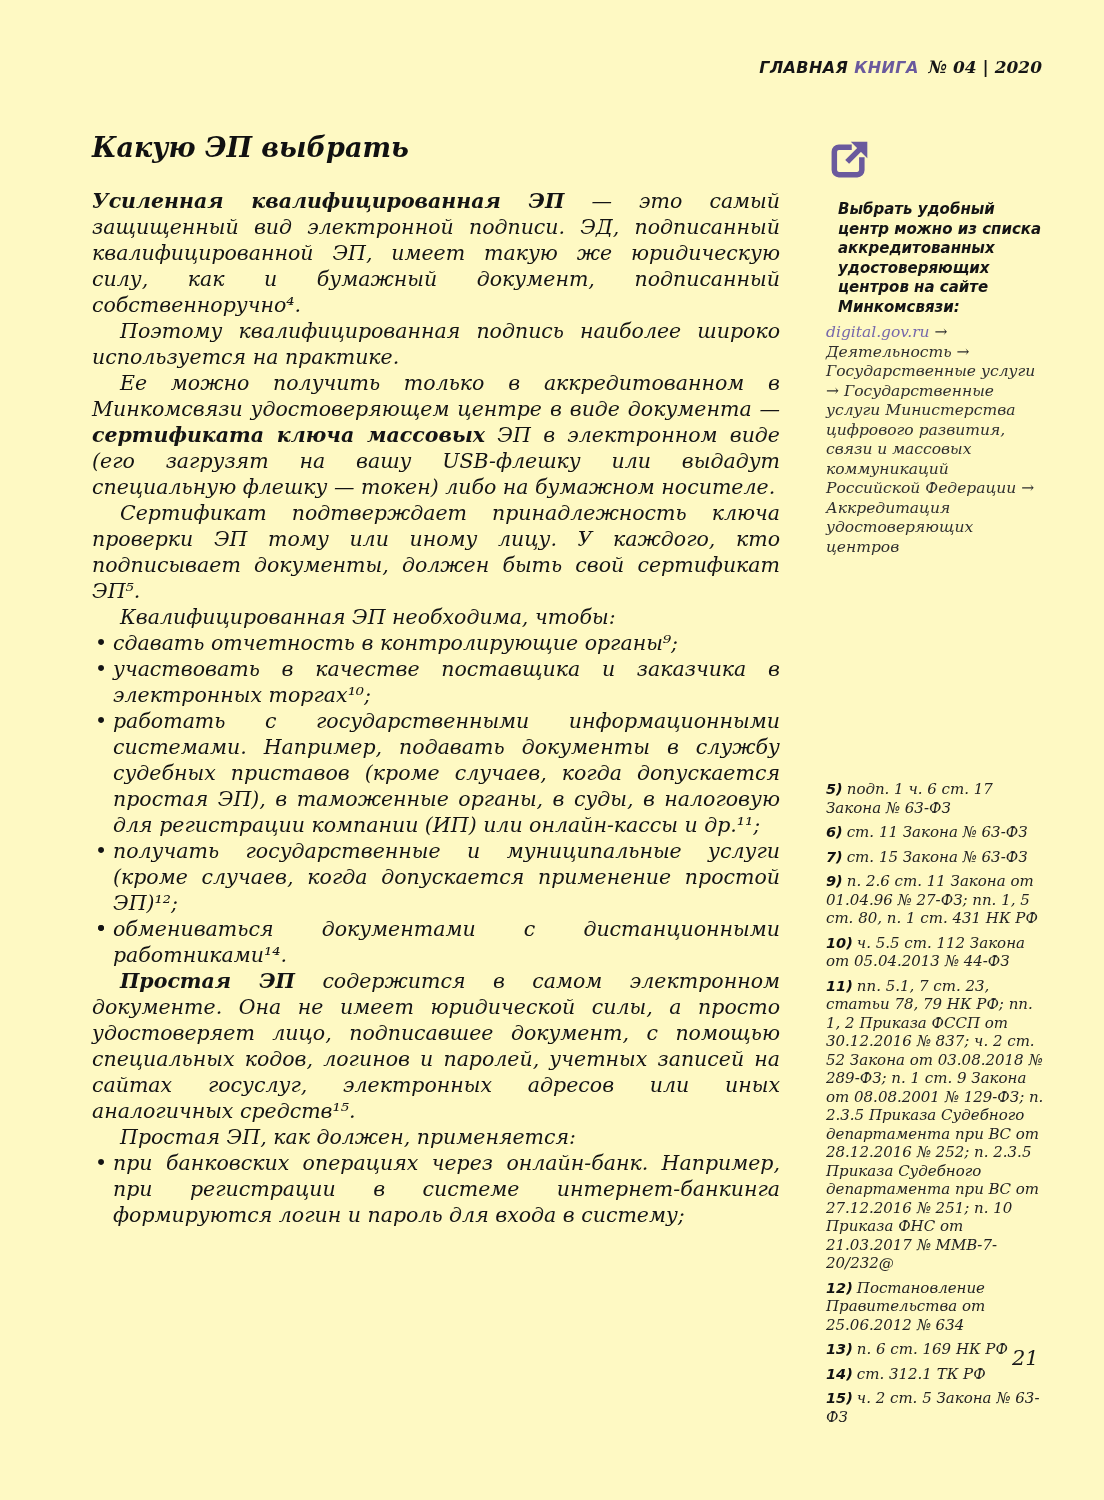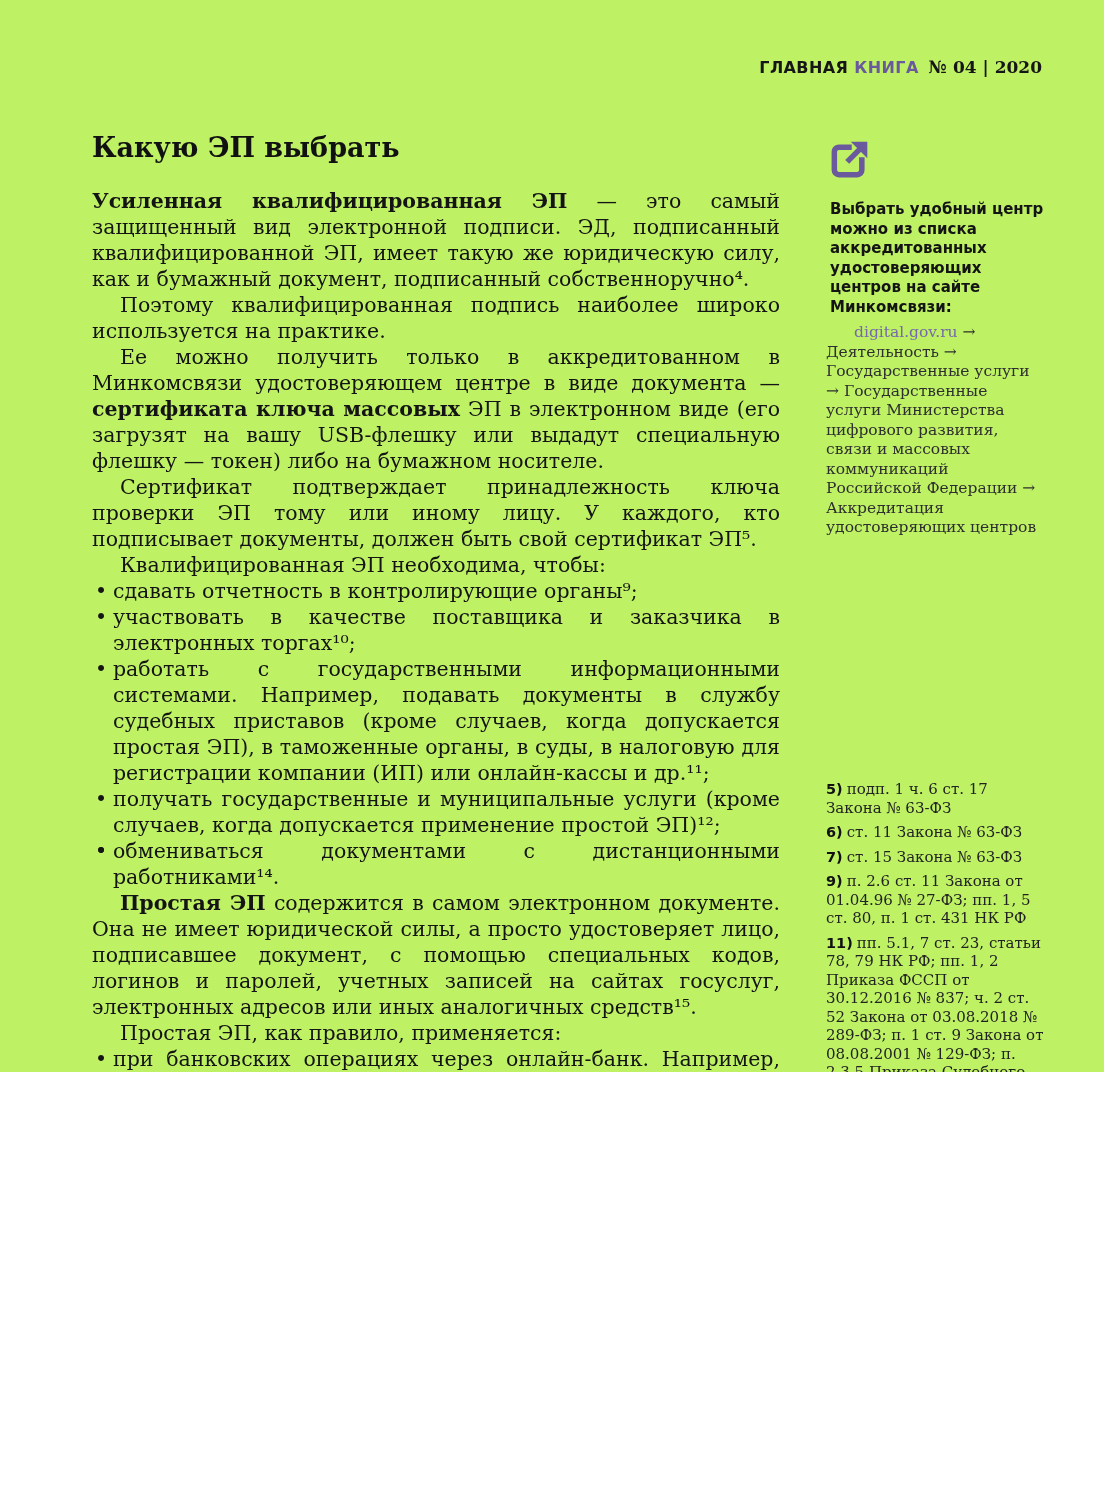--- a/index.html
+++ b/index.html
@@ -1,18 +1,18 @@
 <!DOCTYPE html>
 <html lang="ru"><head>
 <meta charset="utf-8">
 <style>
   html,body{margin:0;padding:0;background:#ffffff;}
   .page{
-    position:relative;width:1104px;height:1072px;background:#bef264;
-    font-family:"DejaVu Serif",serif;color:#1a1a1a;overflow:hidden;
+    position:relative;width:1104px;height:1500px;background:#fef9c3;
+    font-family:"DejaVu Serif",serif;color:#1a1a1a;overflow:hidden;font-style:italic;
   }
   
   .masthead{
     position:absolute;top:57px;right:62px;white-space:nowrap;
     font-size:17px;font-weight:bold;
   }
   .brand{font-family:"DejaVu Sans",sans-serif;font-size:16px;letter-spacing:.4px;}
   .brand-black{color:#161616;}
   .brand-purple{color:#6a5a9d;}
   .issue{font-family:"DejaVu Serif",serif;color:#161616;margin-left:4px;}
@@ -28,25 +28,25 @@
   }
   .body-col p{margin:0;text-indent:28px;}
   .body-col p.first{text-indent:0;}
   .lead{font-weight:bold;}
   .bullet{position:relative;margin:0;padding-left:21px;text-align:justify;}
   .bullet .dot{position:absolute;left:3px;top:0;}
   
   .side-note{position:absolute;left:826px;top:138px;width:220px;}
   .note-icon{display:block;margin:0 0 14px 0;}
   .note-bold{
-    margin:0 0 6px 4px;font-family:"DejaVu Sans",sans-serif;font-weight:bold;
+    margin:0 0 6px 12px;font-family:"DejaVu Sans",sans-serif;font-weight:bold;
     font-size:15px;line-height:19.5px;color:#141414;
   }
   .note-path{margin:0;font-family:"DejaVu Serif",serif;font-size:15.5px;line-height:19.5px;color:#2e2e2e;}
-  .note-link{color:#7668ab;text-decoration:none;margin-left:28px;}
+  .note-link{color:#7668ab;text-decoration:none;}
   
   .footnotes{
     position:absolute;left:826px;top:780px;width:220px;
     font-family:"DejaVu Serif",serif;font-size:15px;line-height:18.5px;color:#222;
   }
   .fn{margin:0 0 6px 0;}
   .fn b{font-family:"DejaVu Sans",sans-serif;font-size:14.5px;color:#111;margin-right:4px;}
   
   .pageno{position:absolute;left:1012px;top:1346px;font-size:21px;color:#1a1a1a;}
 </style>
@@ -71,21 +71,21 @@
     <p><span>Квалифицированная ЭП необходима, чтобы:</span></p>
 
     <div class="bullet"><span class="dot">•</span><span>сдавать отчетность в контролирующие органы⁹;</span></div>
     <div class="bullet"><span class="dot">•</span><span>участвовать в качестве поставщика и заказчика в электронных торгах¹⁰;</span></div>
     <div class="bullet"><span class="dot">•</span><span>работать с государственными информационными системами. Например, подавать документы в службу судебных приставов (кроме случаев, когда допускается простая ЭП), в таможенные органы, в суды, в налоговую для регистрации компании (ИП) или онлайн-кассы и др.¹¹;</span></div>
     <div class="bullet"><span class="dot">•</span><span>получать государственные и муниципальные услуги (кроме случаев, когда допускается применение простой ЭП)¹²;</span></div>
     <div class="bullet"><span class="dot">•</span></div>
     <div class="bullet"><span class="dot">•</span><span>обмениваться документами с дистанционными работниками¹⁴.</span></div>
 
     <p><b class="lead">Простая ЭП</b><span> содержится в самом электронном документе. Она не имеет юридической силы, а просто удостоверяет лицо, подписавшее документ, с помощью специальных кодов, логинов и паролей, учетных записей на сайтах госуслуг, электронных адресов или иных аналогичных средств¹⁵.</span></p>
-    <p><span>Простая ЭП, как правило, применяется:</span></p>
+    <p><span>Простая ЭП, как должен, применяется:</span></p>
 
     <div class="bullet"><span class="dot">•</span><span>при банковских операциях через онлайн-банк. Например, при регистрации в системе интернет-банкинга формируются логин и пароль для входа в систему;</span></div>
   </div>
 
   <aside class="side-note">
     <span class="note-icon">
       <svg width="46" height="44" viewBox="0 0 48 48" aria-hidden="true">
         <path d="M27 10 H13 a5 5 0 0 0 -5 5 v20 a5 5 0 0 0 5 5 h20 a5 5 0 0 0 5 -5 V21" fill="none" stroke="#6a5a9d" stroke-width="6"></path>
         <path d="M22 26 L38 10" fill="none" stroke="#6a5a9d" stroke-width="6"></path>
         <path d="M26 4 h18 v18 z" fill="#6a5a9d"></path>
@@ -93,20 +93,21 @@
     </span>
     <p class="note-bold">Выбрать удобный центр можно из списка аккредитованных удостоверяющих центров на сайте Минкомсвязи:</p>
     <p class="note-path"><a class="note-link" href="#">digital.gov.ru</a><span> → Деятельность → Государственные услуги → Государственные услуги Министерства цифрового развития, связи и массовых коммуникаций Российской Федерации → Аккредитация удостоверяющих центров</span></p>
   </aside>
 
   <aside class="footnotes">
     <p class="fn"><b>5)</b><span>подп. 1 ч. 6 ст. 17 Закона № 63-ФЗ</span></p>
     <p class="fn"><b>6)</b><span>ст. 11 Закона № 63-ФЗ</span></p>
     <p class="fn"><b>7)</b><span>ст. 15 Закона № 63-ФЗ</span></p>
     <p class="fn"><b>9)</b><span>п. 2.6 ст. 11 Закона от 01.04.96 № 27-ФЗ; пп. 1, 5 ст. 80, п. 1 ст. 431 НК РФ</span></p>
+    <p class="fn"><b>10)</b><span>ч. 5.5 ст. 112 Закона от 05.04.2013 № 44-ФЗ</span></p>
     <p class="fn"><b>11)</b><span>пп. 5.1, 7 ст. 23, статьи 78, 79 НК РФ; пп. 1, 2 Приказа ФССП от 30.12.2016 № 837; ч. 2 ст. 52 Закона от 03.08.2018 № 289-ФЗ; п. 1 ст. 9 Закона от 08.08.2001 № 129-ФЗ; п. 2.3.5 Приказа Судебного департамента при ВС от 28.12.2016 № 252; п. 2.3.5 Приказа Судебного департамента при ВС от 27.12.2016 № 251; п. 10 Приказа ФНС от 21.03.2017 № ММВ-7-20/232@</span></p>
     <p class="fn"><b>12)</b><span>Постановление Правительства от 25.06.2012 № 634</span></p>
     <p class="fn"><b>13)</b><span>п. 6 ст. 169 НК РФ</span></p>
     <p class="fn"><b>14)</b><span>ст. 312.1 ТК РФ</span></p>
     <p class="fn"><b>15)</b><span>ч. 2 ст. 5 Закона № 63-ФЗ</span></p>
   </aside>
 
   <div class="pageno">21</div>
 
 </div>

